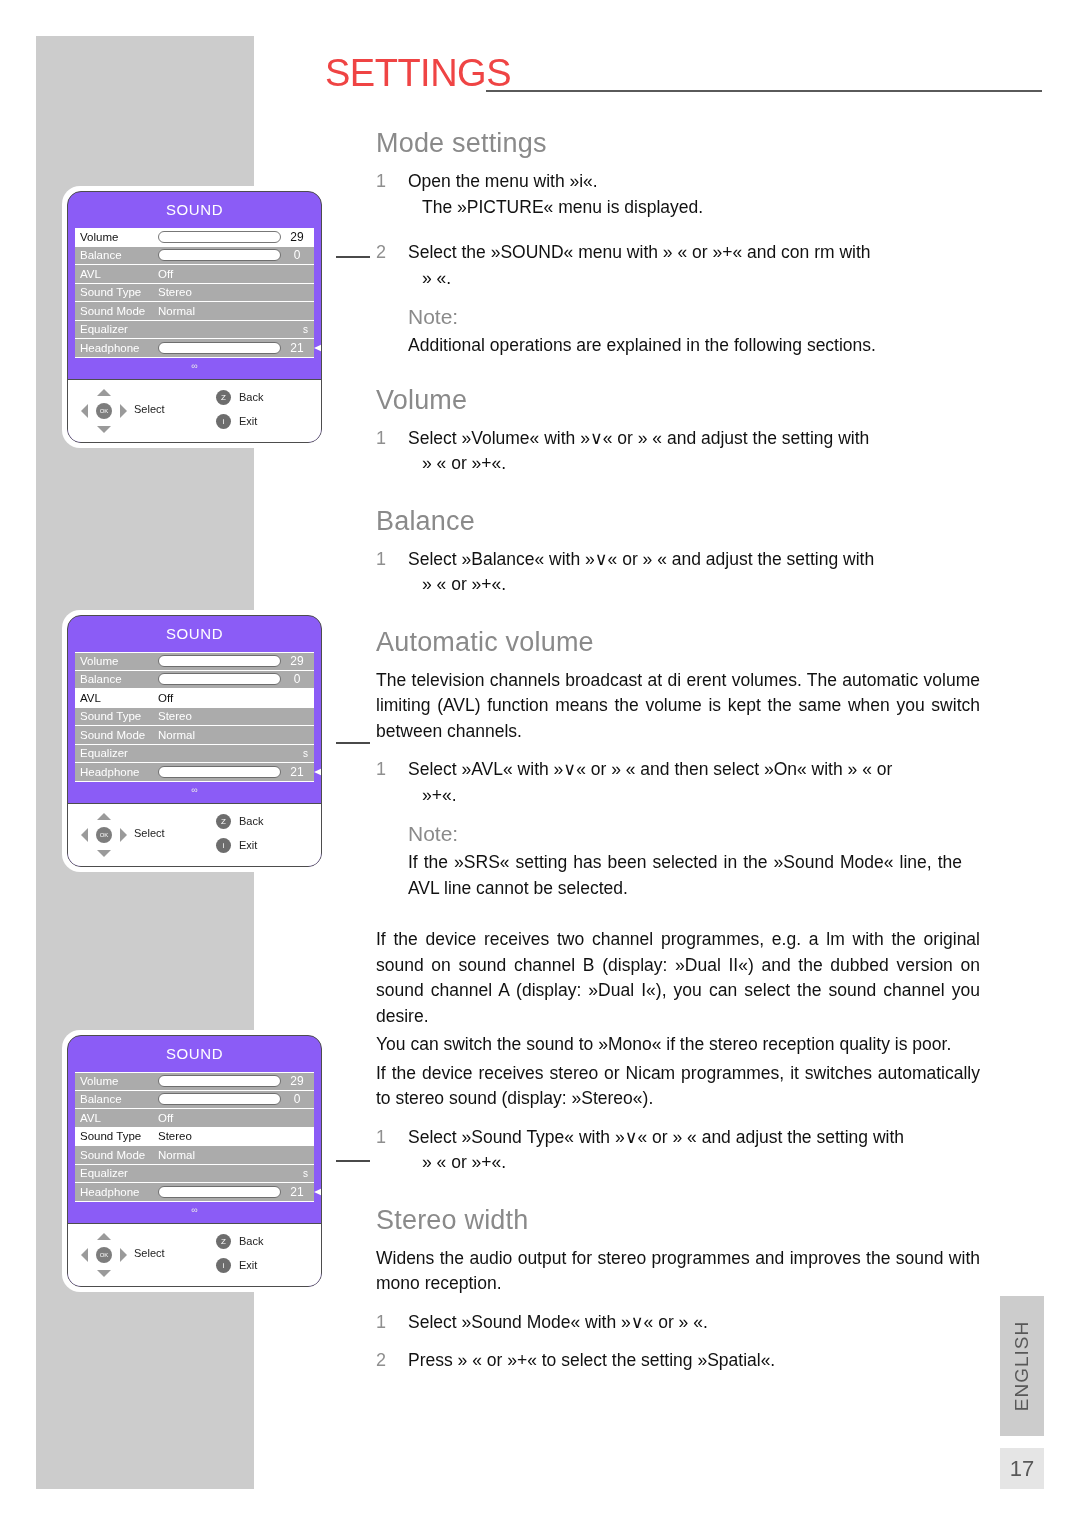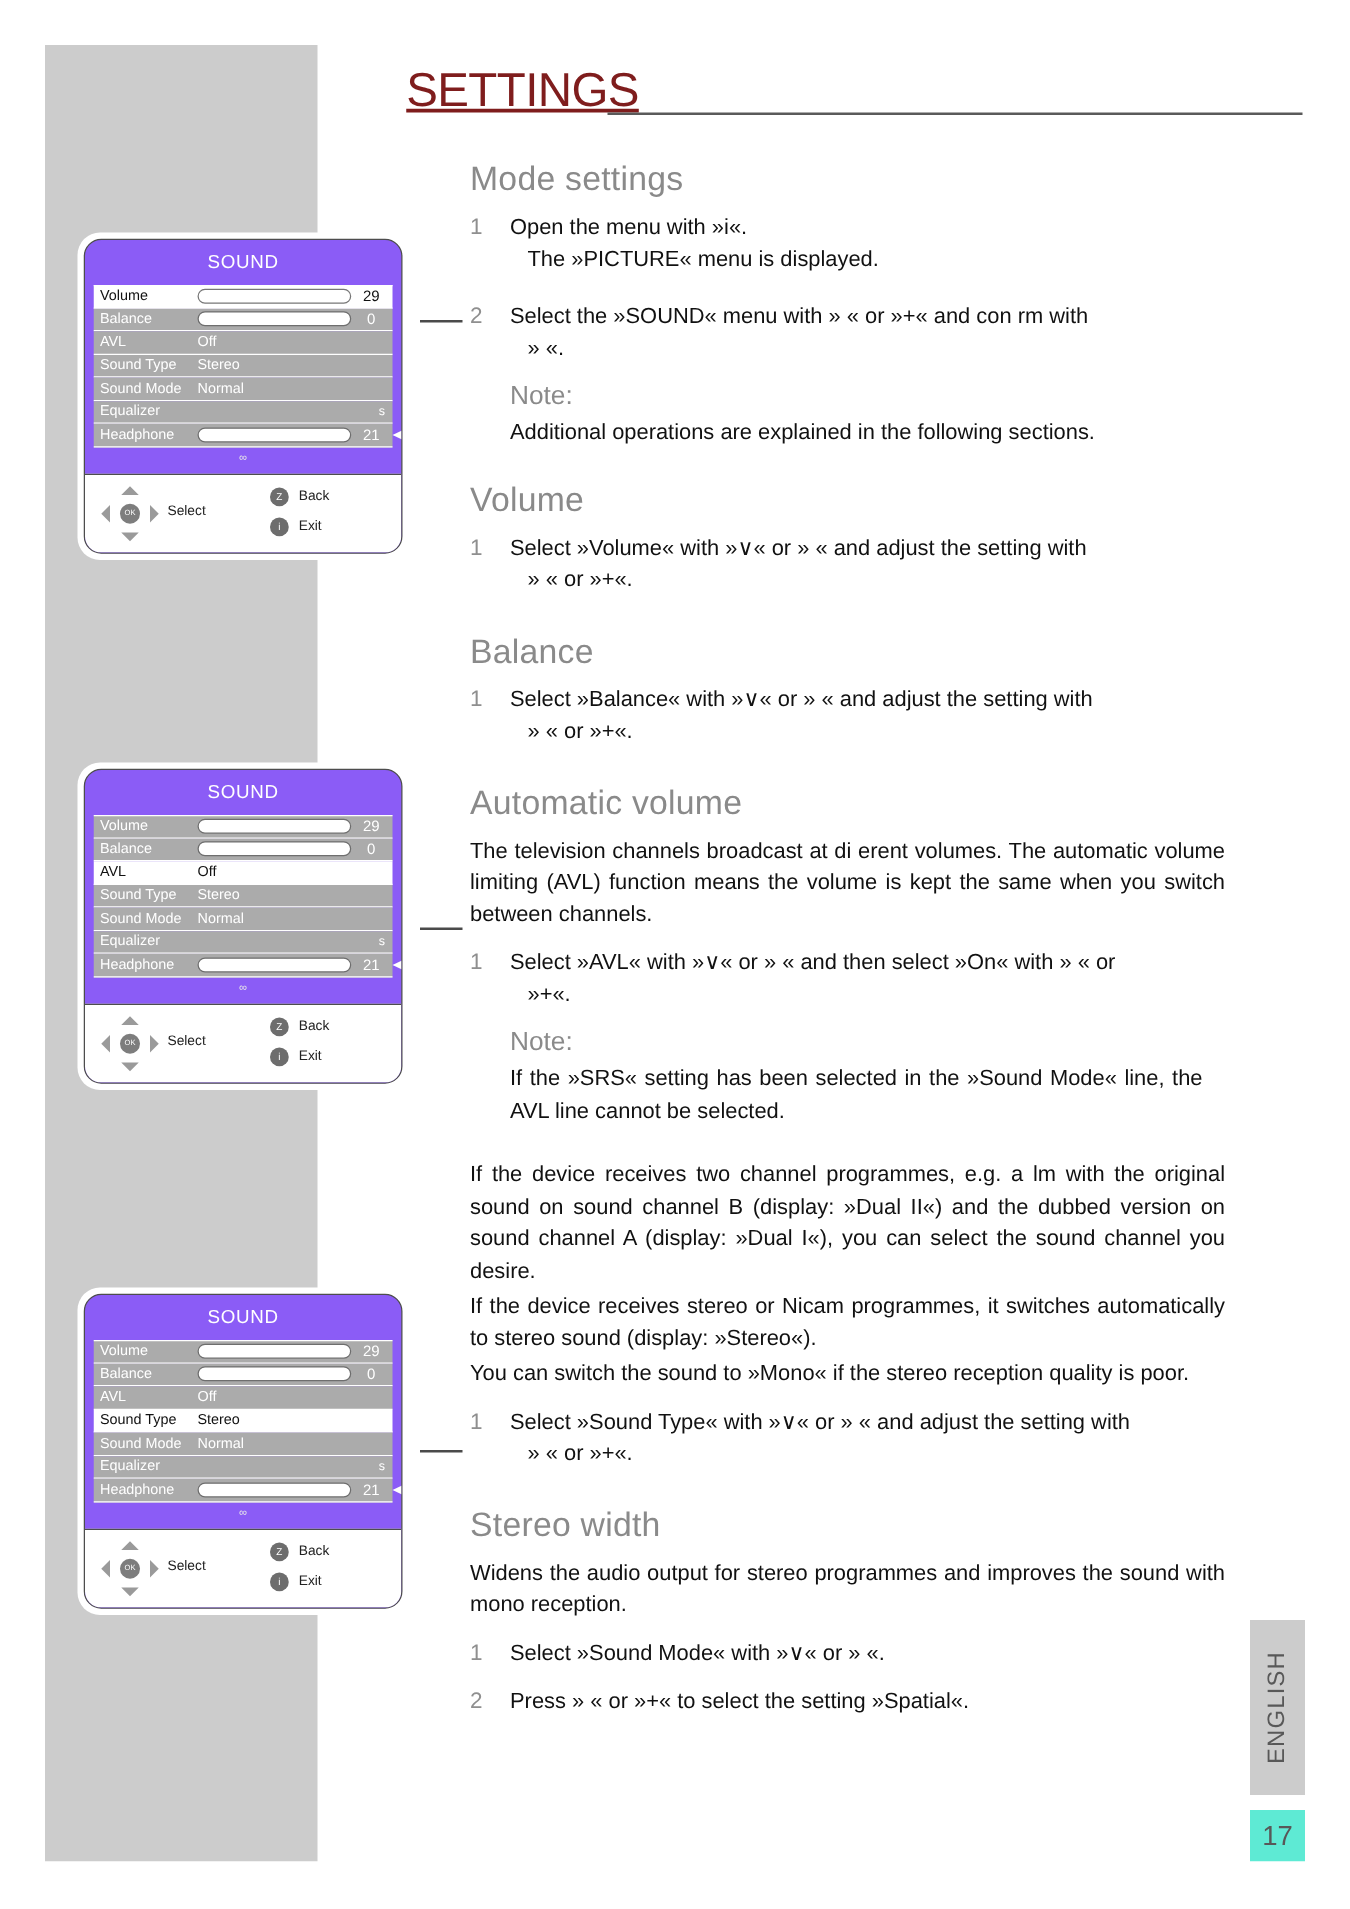--- a/index.html
+++ b/index.html
@@ -25,24 +25,23 @@
     background: #cccccc;
   }
 
   
   .page-title {
     position: absolute;
     left: 325px;
     top: 52px;
     font-size: 38px;
     letter-spacing: -0.5px;
-    color: #7f1d1d;
+    color: #ef4444;
     font-weight: 400;
     white-space: nowrap;
-    text-decoration: underline;
   }
   .title-rule {
     position: absolute;
     left: 486px;
     top: 90px;
     width: 556px;
     height: 2px;
     background: #5a5a5a;
   }
 
@@ -64,21 +63,21 @@
     font-size: 19px;
     letter-spacing: 1px;
     color: #585858;
   }
   .page-number {
     position: absolute;
     left: 1000px;
     top: 1448px;
     width: 44px;
     height: 41px;
-    background: #5eead4;
+    background: #e5e5e5;
     display: flex;
     align-items: center;
     justify-content: center;
     font-size: 22px;
     color: #585858;
   }
 
   
   .content {
     position: absolute;
@@ -583,22 +582,22 @@
     <span>Select »AVL« with »∨« or »   « and then select »On« with »   « or</span>
     <span class="sub">»+«.</span>
   </div>
 
   <div class="note-label">Note:</div>
   <p class="note-body">If the »SRS« setting has been selected in the »Sound Mode« line, the AVL line cannot be selected.</p>
 
   <div class="gap-lg"></div>
 
   <p class="body">If the device receives two channel programmes, e.g. a  lm with the original sound on sound channel B (display: »Dual II«) and the dubbed version on sound channel A (display: »Dual I«), you can select the sound channel you desire.</p>
+  <p class="body">You can switch the sound to »Mono« if the stereo reception quality is poor.</p>
   <p class="body">If the device receives stereo or Nicam programmes, it switches automatically to stereo sound (display: »Stereo«).</p>
-  <p class="body">You can switch the sound to »Mono« if the stereo reception quality is poor.</p>
 
   <div class="gap-sm"></div>
 
   <div class="step">
     <span class="num">1</span>
     <span>Select »Sound Type« with »∨« or »   « and adjust the setting with</span>
     <span class="sub">»   « or »+«.</span>
   </div>
 
   <div class="gap-lg"></div>

